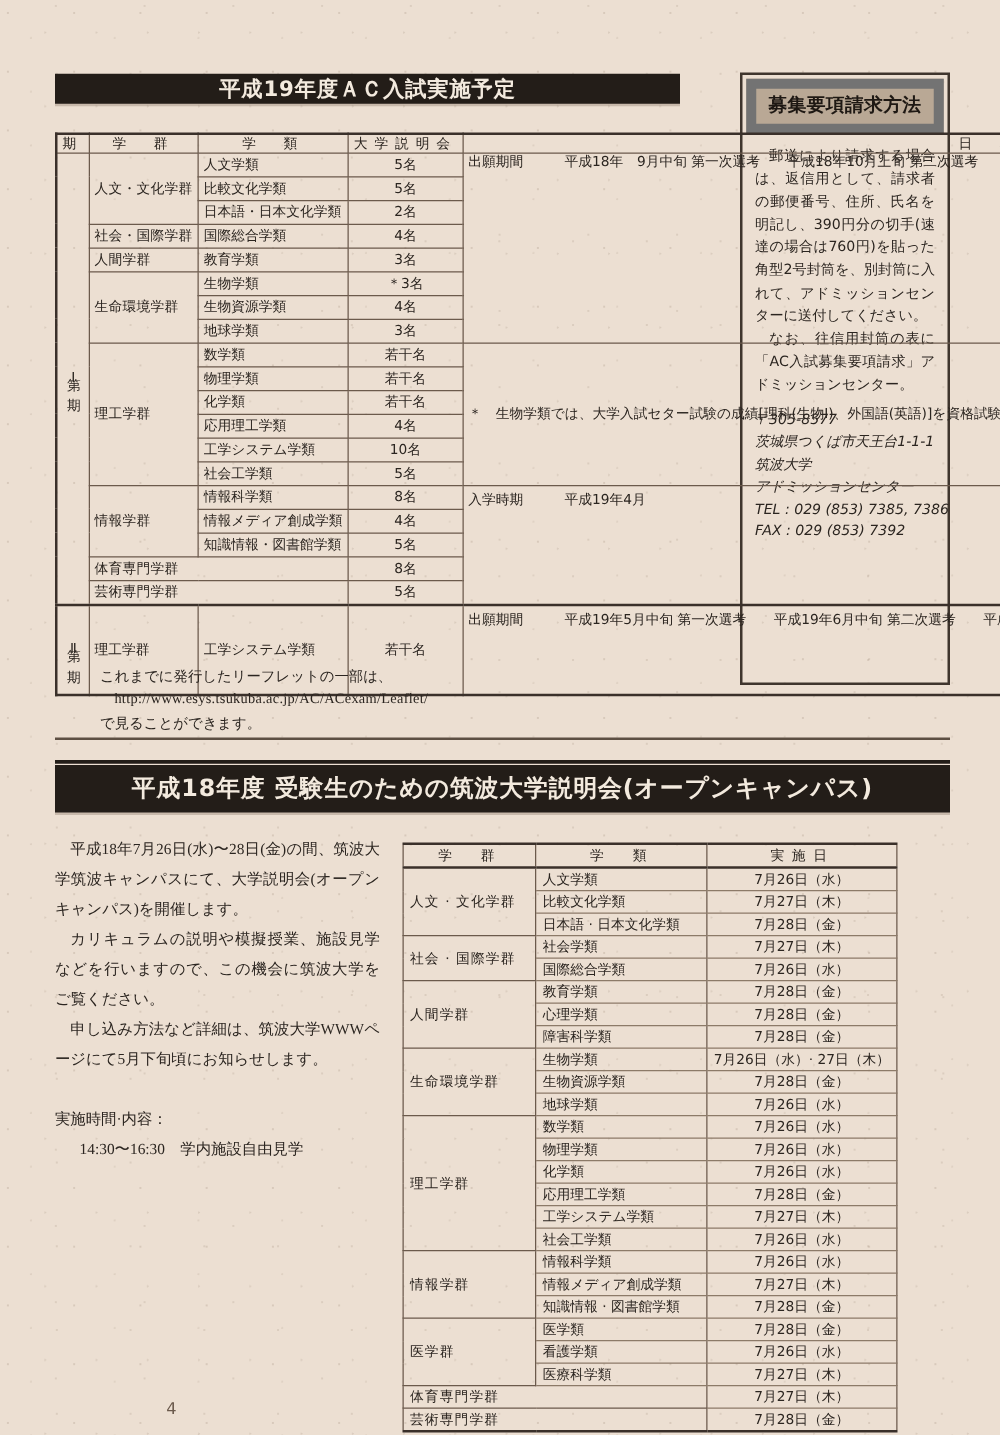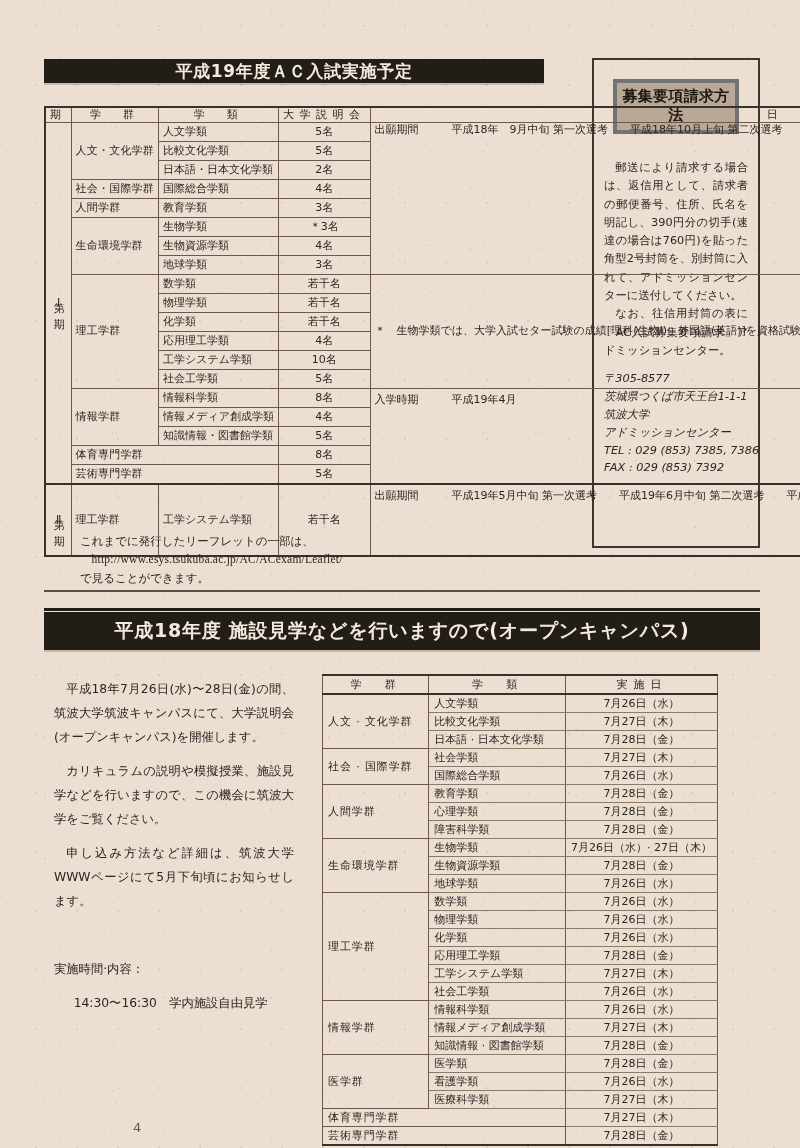--- a/index.html
+++ b/index.html
@@ -79,22 +79,22 @@
   }
 
   
   .sidebox{
     border:2px solid #3f352d;
     background:transparent;
     box-sizing:border-box;
   }
   .sidebox-title{
     background:#b9a895;
-    border:4px solid #737373;
-    margin:19px;
+    border:8px solid #737373;
+    margin:3px;
     text-align:center;
     font-weight:bold;
     font-size:15px;
     letter-spacing:.02em;
     padding:4px 0 5px;
     color:#1e1813;
   }
   .sidebox-body{
     padding:6px 10px 4px 10px;
     font-size:11.3px;
@@ -112,21 +112,21 @@
   .leaflet{
     font-size:11.5px;line-height:1.6;
   }
   .leaflet .url{font-family:Liberation Serif, serif;letter-spacing:.02em;padding-left:1em;}
 
   .rule-thin{background:#5d4f43;height:2px;}
   .rule-thick{background:#231d18;height:3px;}
 
   
   .body-col{font-size:12.3px;line-height:1.95;text-align:justify;}
-  .body-col p{margin:10px;}
+  .body-col p{margin:0;font-family:Liberation Serif, serif;}
   .indent{text-indent:1em;}
   .tm{padding-left:1.6em;white-space:nowrap;}
 
   
   #t2{width:100%;}
   #t2 td,#t2 th{
     border-left:1px solid #6b5a4c;
     border-right:1px solid #6b5a4c;
     border-bottom:1px solid #8c7a68;
     border-top:none;
@@ -303,21 +303,21 @@
   <div class="abs leaflet" style="left:80px;top:532px;width:470px;">
     <div>これまでに発行したリーフレットの一部は、</div>
     <div class="url">http://www.esys.tsukuba.ac.jp/AC/ACexam/Leaflet/</div>
     <div>で見ることができます。</div>
   </div>
 
   <div class="abs rule-thin" style="left:44px;top:590px;width:716px;"></div>
   <div class="abs rule-thick" style="left:44px;top:608px;width:716px;"></div>
 
   <div class="banner abs" style="left:44px;top:612px;width:716px;height:38px;font-size:19px;">
-    <span>平成18年度 施設見学などを行いますので(オープンキャンパス)</span>
+    <span>平成18年度 受験生のための筑波大学説明会(オープンキャンパス)</span>
   </div>
 
   <div class="abs body-col" style="left:44px;top:668px;width:260px;">
     <p class="indent">平成18年7月26日(水)〜28日(金)の間、筑波大学筑波キャンパスにて、大学説明会(オープンキャンパス)を開催します。</p>
     <p class="indent">カリキュラムの説明や模擬授業、施設見学などを行いますので、この機会に筑波大学をご覧ください。</p>
     <p class="indent">申し込み方法など詳細は、筑波大学WWWページにて5月下旬頃にお知らせします。</p>
     <p style="height:1.95em">&nbsp;</p>
     <p>実施時間·内容：</p>
     <p class="tm">14:30〜16:30　学内施設自由見学</p>
     <p style="height:1.95em">&nbsp;</p>

